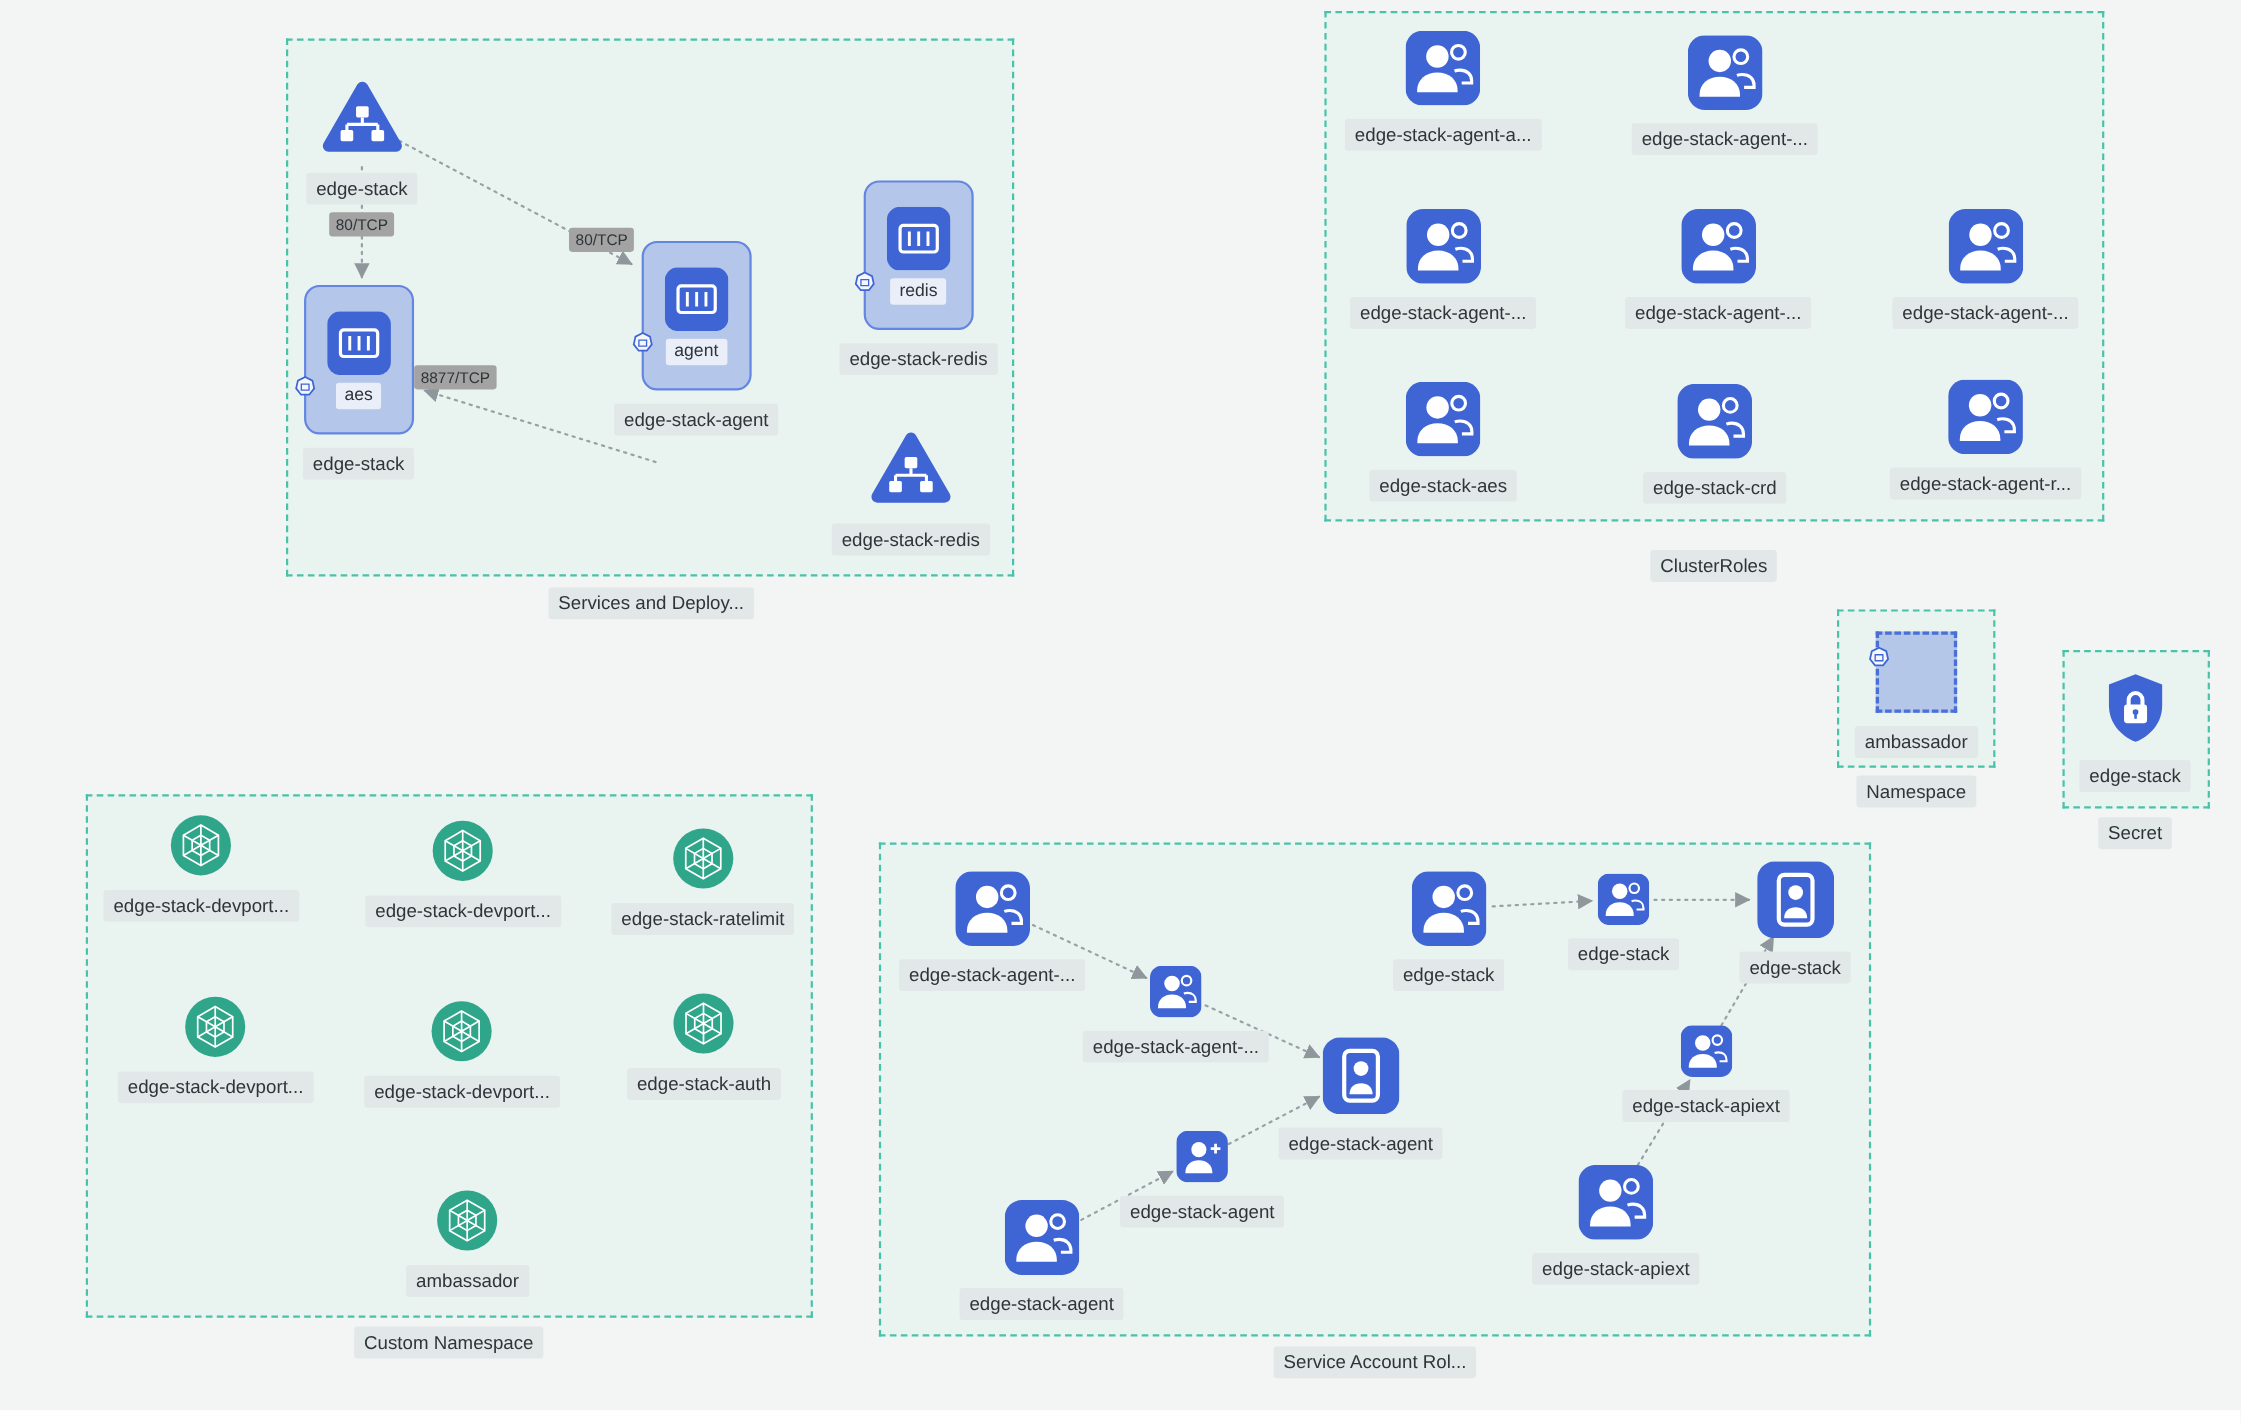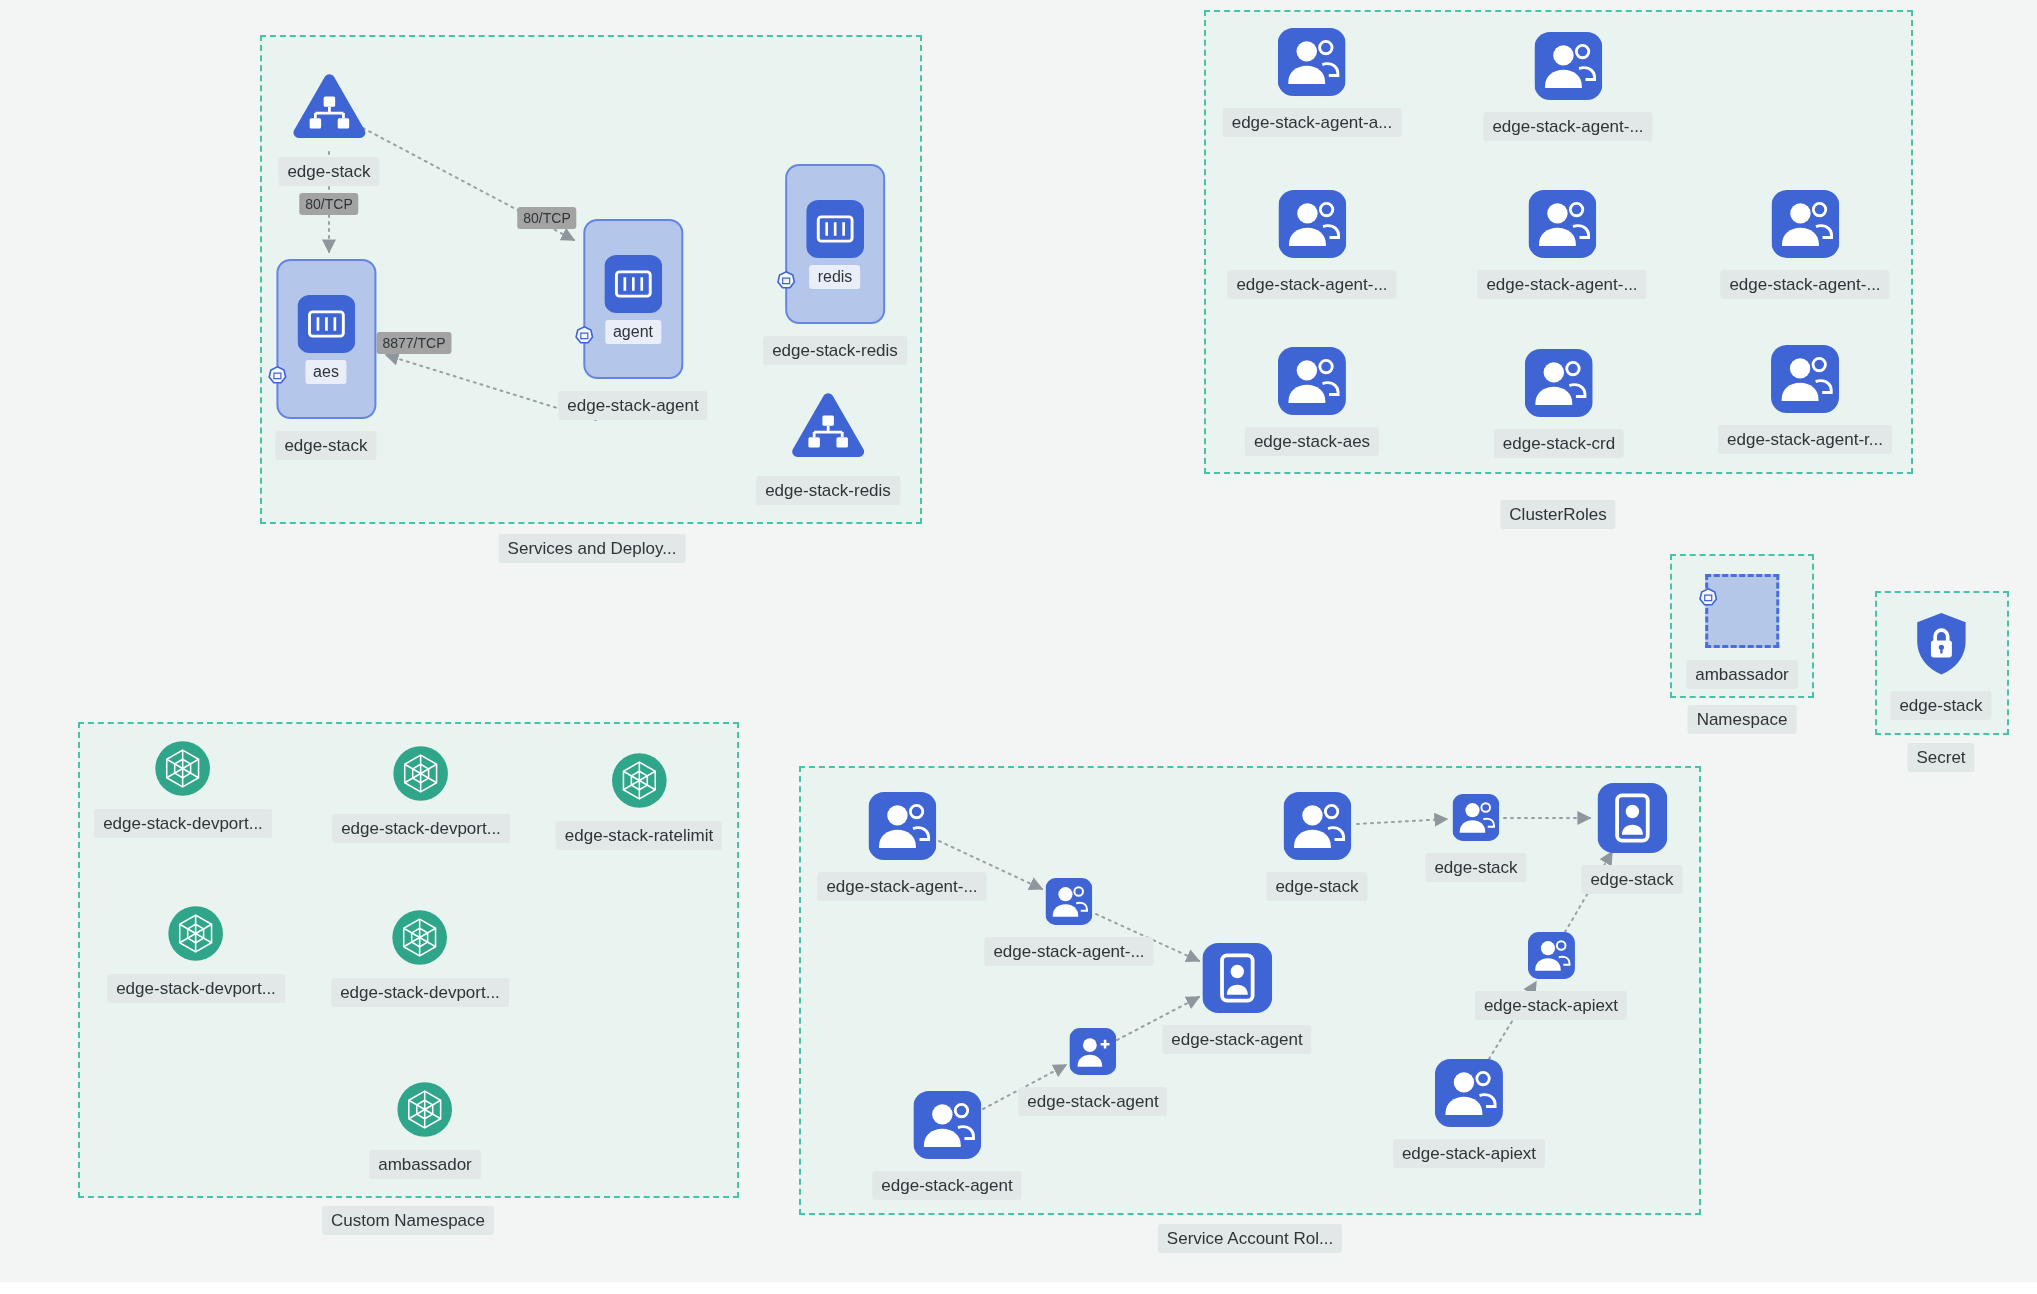--- a/index.html
+++ b/index.html
@@ -26,21 +26,21 @@
   .i-user   { width: 68px; height: 68px; display:block; }
   .i-user-sm{ width: 47px; height: 47px; display:block; }
   .i-badge  { width: 70px; height: 70px; display:block; }
   .i-tri    { width: 84px; height: 74px; display:block; }
   .i-cont   { width: 58px; height: 58px; display:block; }
   .i-crd    { width: 57px; height: 57px; display:block; }
   .i-shield { width: 58px; height: 68px; display:block; }
   .i-hepta  { width: 22px; height: 22px; display:block; }
 
   
-  .deploy-box { position: relative; width: 100px; height: 160px;
+  .deploy-box { position: relative; width: 100px; height: 136px;
                 background: rgba(127,152,228,0.5); border: 2px solid #6485e2;
                 border-radius: 14px; display: flex; flex-direction: column;
                 align-items: center; justify-content: center; gap: 7px; }
   .pod-badge { position: absolute; left: -12px; bottom: 30px; }
 
   
   .ns-icon { position: relative; width: 74px; height: 74px;
              background: rgba(128,153,226,0.5); border: 3px dashed #4a6fd8; }
   .ns-badge { position: absolute; left: -11px; top: 10px; }
 
@@ -303,20 +303,26 @@
         <use href="#sym-crd"></use>
       </svg>
     <span class="chip">edge-stack-devport...</span>
   </div>
   <div class="node" style="left:420px;top:909px">
     <svg class="i-crd">
         <use href="#sym-crd"></use>
       </svg>
     <span class="chip">edge-stack-devport...</span>
   </div>
+  <div class="node" style="left:640px;top:902px">
+    <svg class="i-crd">
+        <use href="#sym-crd"></use>
+      </svg>
+    <span class="chip">edge-stack-auth</span>
+  </div>
   <div class="node" style="left:425px;top:1081px">
     <svg class="i-crd">
         <use href="#sym-crd"></use>
       </svg>
     <span class="chip">ambassador</span>
   </div>
 
   <div class="node" style="left:902px;top:792px">
     <svg class="i-user">
         <use href="#sym-user"></use>

